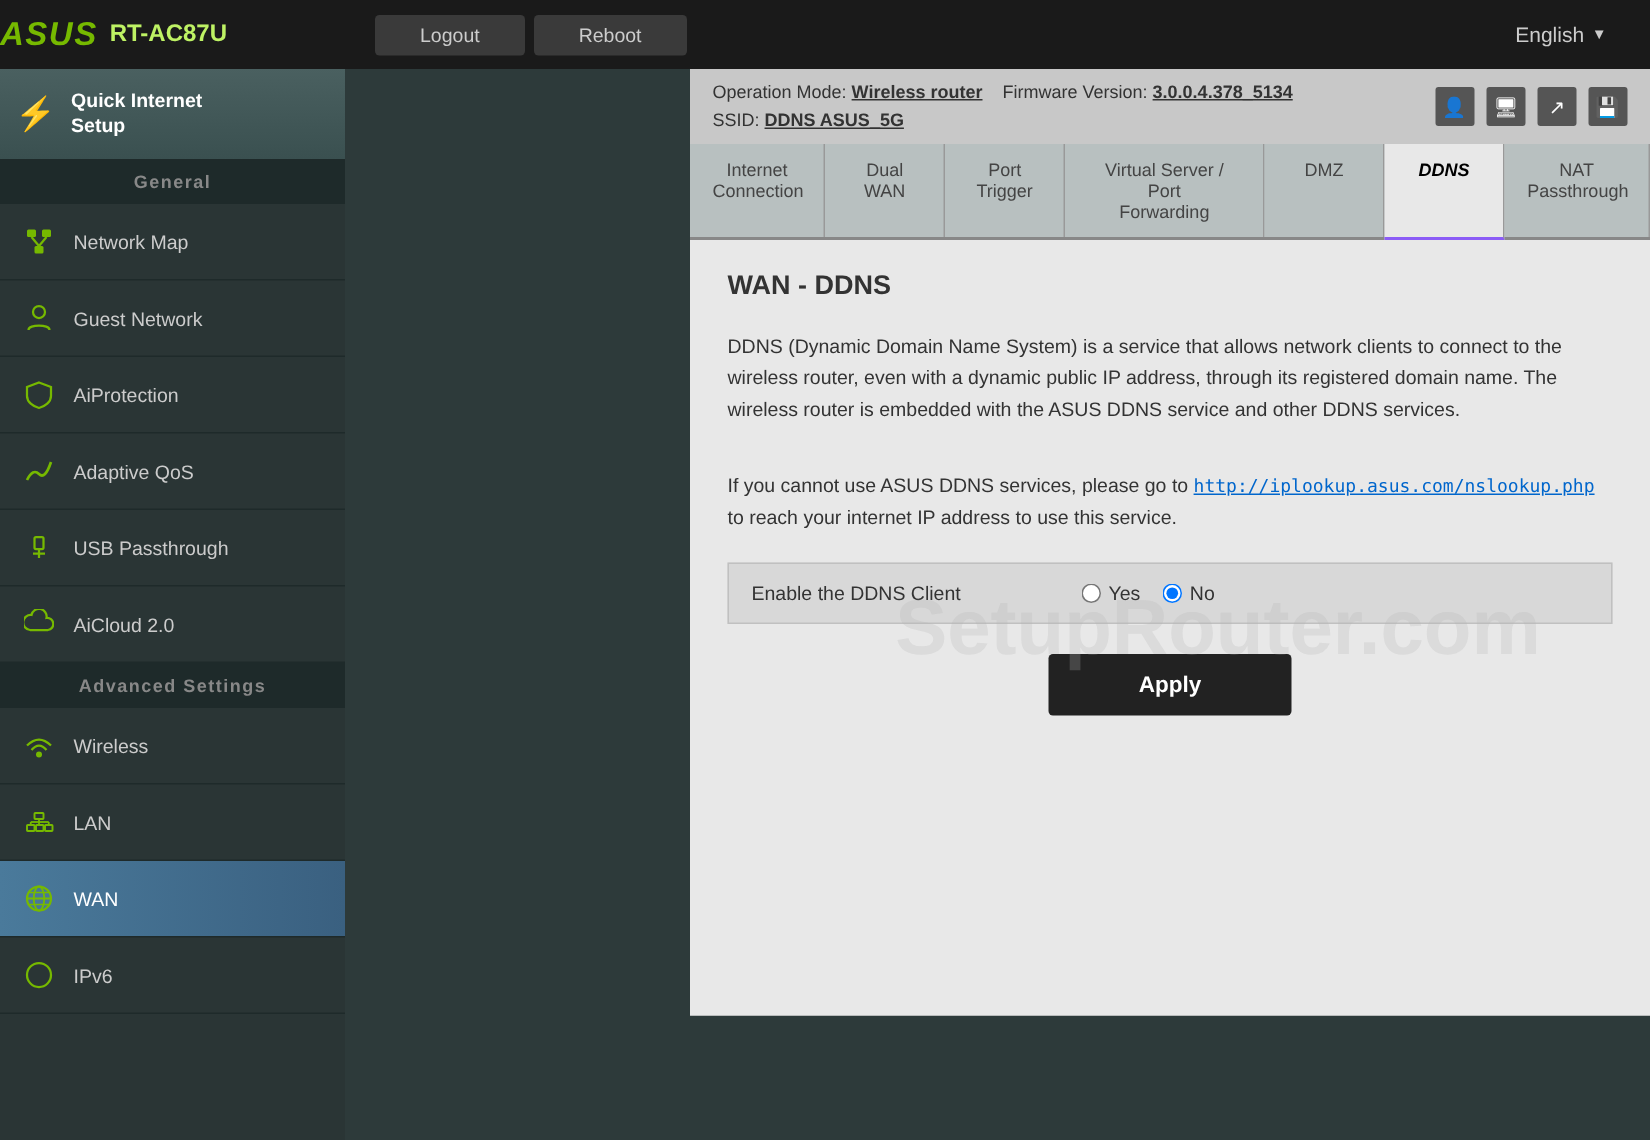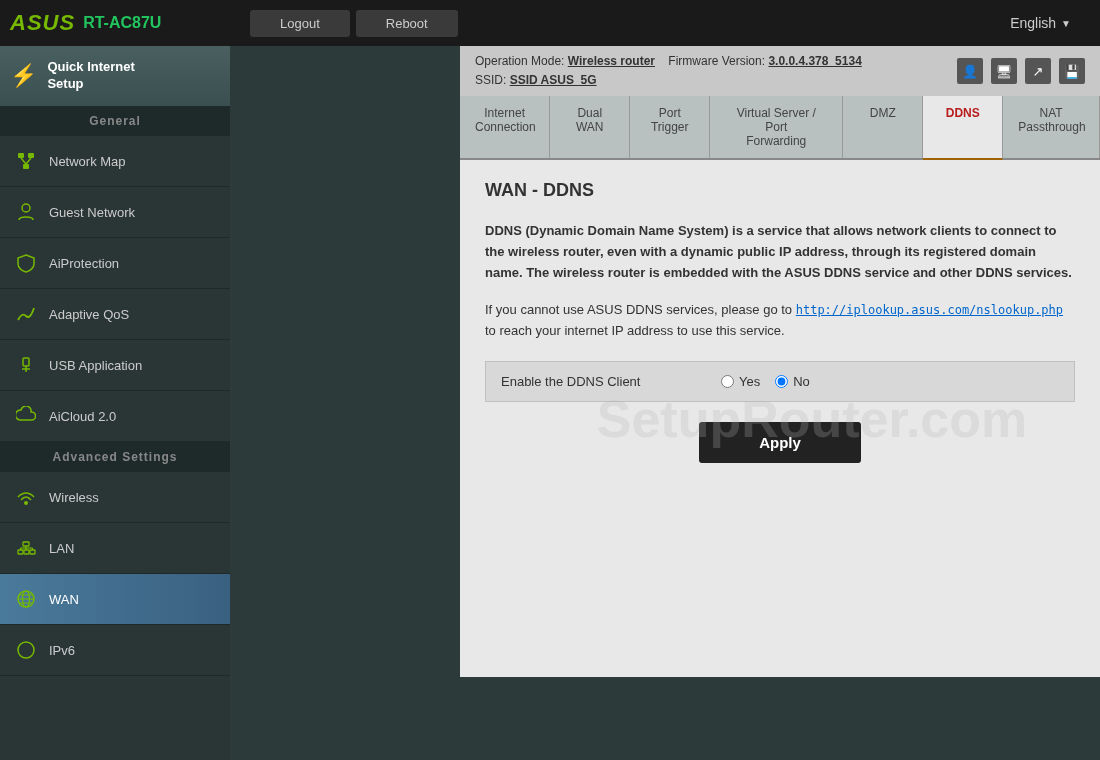--- a/index.html
+++ b/index.html
@@ -3,24 +3,24 @@
   <meta charset="utf-8">
   <style>
     * { margin: 0; padding: 0; box-sizing: border-box; }
     body { width: 1100px; height: 760px; font-family: Arial, sans-serif; font-size: 13px; background: #2d3a3a; overflow: hidden; }
 
     
     #topbar {
       display: flex; align-items: center; background: #1a1a1a; height: 46px;
     }
     #logo-area {
-      display: flex; align-items: center; width: 230px; padding-left: 10px; gap: 8px;
+      display: flex; align-items: center; width: 230px; gap: 8px;
     }
     #logo-asus { color: #76b900; font-size: 22px; font-weight: bold; font-style: italic; letter-spacing: 1px; }
-    #logo-model { color: #22c55e; font-size: 16px; font-weight: bold; }
+    #logo-model { color: #bef264; font-size: 16px; font-weight: bold; }
     #topbar-buttons { display: flex; gap: 6px; flex: 1; padding-left: 20px; }
     .topbar-btn {
       background: #3a3a3a; color: #ccc; border: none; padding: 6px 30px; border-radius: 3px; font-size: 13px; cursor: pointer;
     }
     #lang-selector {
       margin-left: auto; display: flex; align-items: center; gap: 5px;
       background: #1a1a1a; color: #ccc; font-size: 14px; padding-right: 29px; cursor: pointer;
     }
     #lang-arrow { color: #ccc; font-size: 10px; }
 
@@ -60,21 +60,21 @@
     .info-icon { width: 26px; height: 26px; background: #555; border-radius: 2px; display: flex; align-items: center; justify-content: center; color: #fff; font-size: 13px; cursor: pointer; }
 
     
     #tabs {
       display: flex; background: #b0b8b8; border-bottom: 2px solid #888; flex-wrap: nowrap;
     }
     .tab {
       padding: 10px 15px; font-size: 12px; color: #444; cursor: pointer; border-right: 1px solid #999; text-align: center; min-width: 80px;
       background: #b8c0c0;
     }
-    .tab.active { background: #e8e8e8; color: #b91c1c; font-weight: bold; border-bottom: 2px solid #a16207; margin-bottom: -2px; }
+    .tab.active { background: #e8e8e8; color: #000000; font-weight: bold; border-bottom: 2px solid #8b5cf6; margin-bottom: -2px; font-style: italic; }
 
     
     #content {
       flex: 1; padding: 20px 25px; background: #e8e8e8; overflow-y: auto;
     }
     #page-title { font-size: 18px; font-weight: bold; color: #333; margin-bottom: 20px; }
     #description { color: #333; line-height: 1.6; font-size: 13px; margin-bottom: 15px; }
     #description a { color: #0066cc; text-decoration: underline; font-family: monospace; font-size: 12px; }
 
     
@@ -170,21 +170,21 @@
       <span>Adaptive QoS</span>
     </div>
     <div class="sidebar-item">
       <div class="sidebar-icon">
         <svg width="20" height="20" viewBox="0 0 20 20">
             <rect x="7" y="3" width="6" height="8" rx="1" fill="none" stroke="#76b900" stroke-width="1.5"></rect>
             <line x1="10" y1="11" x2="10" y2="17" stroke="#76b900" stroke-width="1.5"></line>
             <path d="M6 14 L14 14" stroke="#76b900" stroke-width="1.5"></path>
           </svg>
       </div>
-      <span>USB Application</span>
+      <span>USB Passthrough</span>
     </div>
     <div class="sidebar-item">
       <div class="sidebar-icon">
         <svg width="20" height="20" viewBox="0 0 20 20">
             <path d="M4 14 A5 5 0 0 1 5 4 A4 4 0 0 1 15 6 A4 4 0 0 1 16 14 Z" fill="none" stroke="#76b900" stroke-width="1.5"></path>
           </svg>
       </div>
       <span>AiCloud 2.0</span>
     </div>
 
@@ -241,21 +241,21 @@
 
     <div id="infobar">
       <div id="infobar-left">
         <span>Operation Mode:</span>
         <span class="underline bold">Wireless router</span>
         &nbsp;&nbsp;
         <span>Firmware Version:</span>
         <span class="underline bold">3.0.0.4.378_5134</span>
         <br>
         <span>SSID:</span>
-        <span class="underline bold">SSID  ASUS_5G</span>
+        <span class="underline bold">DDNS  ASUS_5G</span>
       </div>
       <div id="infobar-right">
         <div class="info-icon">👤</div>
         <div class="info-icon">🖥</div>
         <div class="info-icon">↗</div>
         <div class="info-icon">💾</div>
       </div>
     </div>
 
     <div id="tabs">
@@ -267,21 +267,21 @@
       <div class="tab active">DDNS</div>
       <div class="tab">NAT<br>Passthrough</div>
     </div>
 
     <div id="content" style="position:relative;">
       <div id="watermark">SetupRouter.com</div>
 
       <div id="page-title">WAN - DDNS</div>
 
       <div id="description">
-        <p style="margin-bottom:16px;font-weight:bold;">DDNS (Dynamic Domain Name System) is a service that allows network clients to connect to the wireless router, even with a dynamic public IP address, through its registered domain name. The wireless router is embedded with the ASUS DDNS service and other DDNS services.</p>
+        <p style="margin-bottom:30px;">DDNS (Dynamic Domain Name System) is a service that allows network clients to connect to the wireless router, even with a dynamic public IP address, through its registered domain name. The wireless router is embedded with the ASUS DDNS service and other DDNS services.</p>
         <p>
           <span>If you cannot use ASUS DDNS services, please go to </span><a href="#">http://iplookup.asus.com/nslookup.php</a><span> to reach your internet IP address to use this service.</span>
         </p>
       </div>
 
       <div style="margin-top:20px;">
         <div class="form-row">
           <span class="form-label">Enable the DDNS Client</span>
           <div class="radio-group">
             <label class="radio-item">

